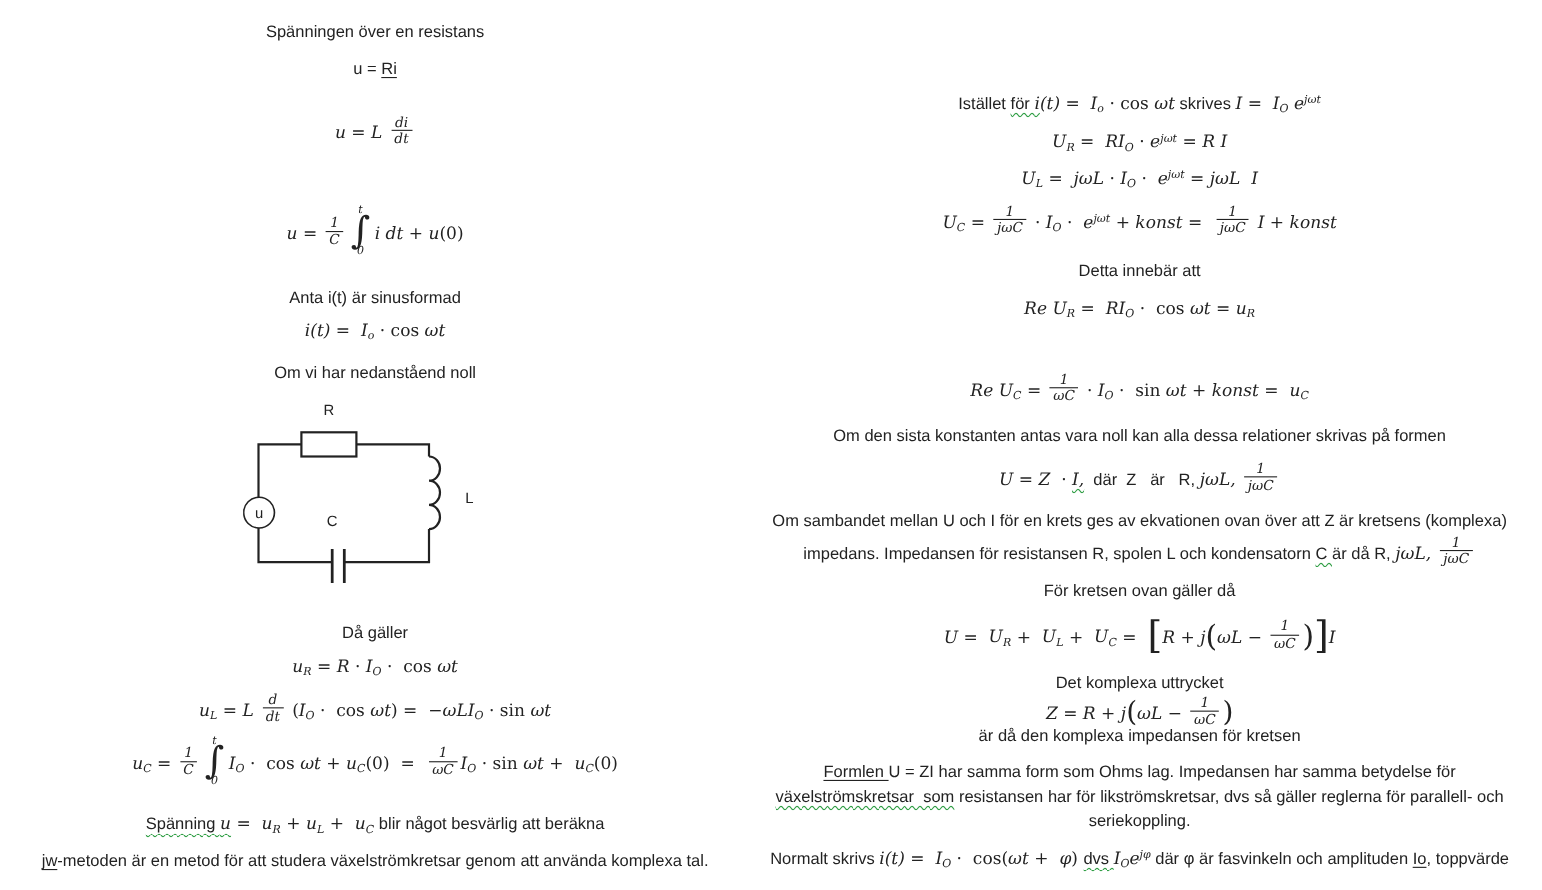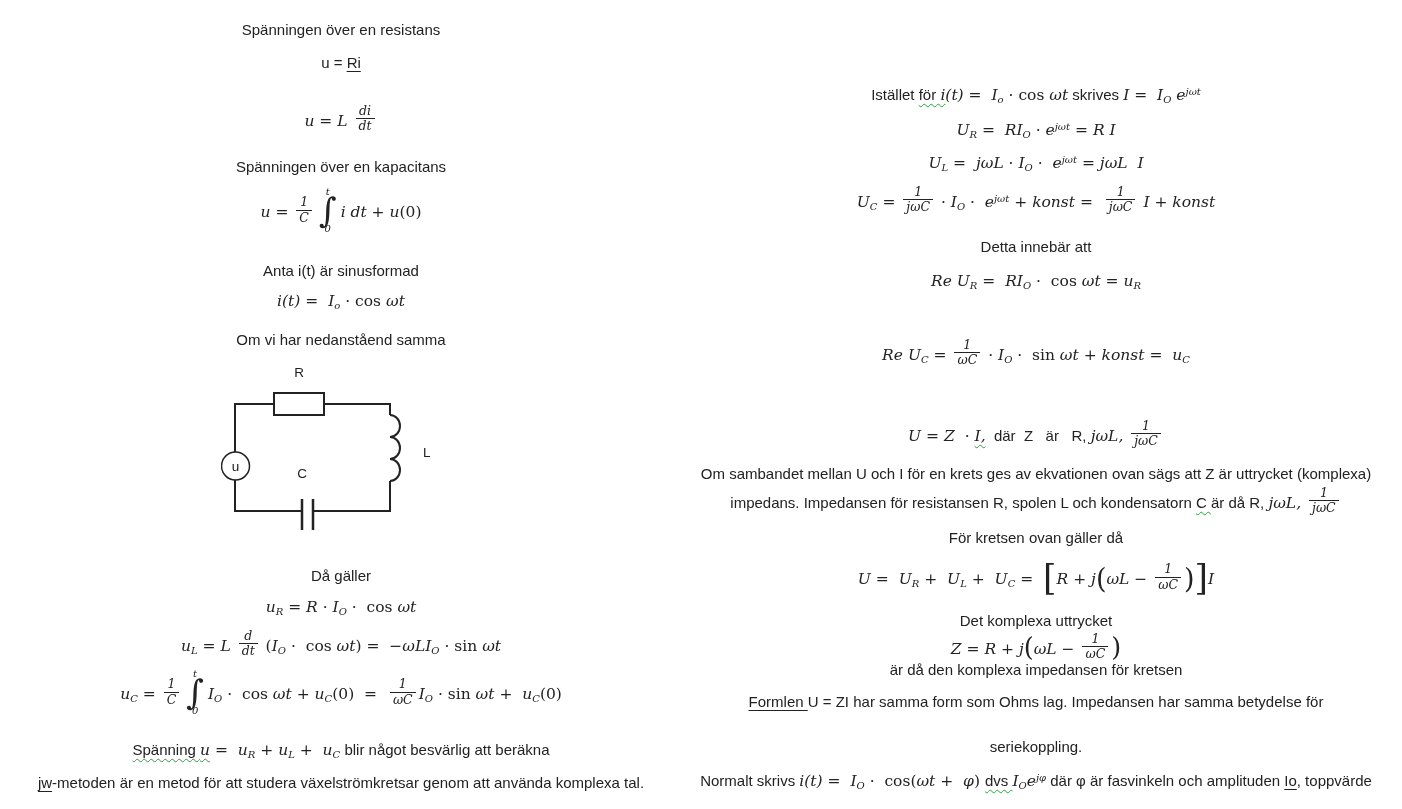--- a/index.html
+++ b/index.html
@@ -37,25 +37,24 @@
 </style>
 </head>
 <body>
 
 <div class="page">
 
   <div class="col colL">
     <div class="ln" style="top:20px"><span class="tx">Spänningen över en resistans</span></div>
     <div class="ln" style="top:53px"><span class="tx">u = </span><span class="tx sq-red">Ri</span></div>
     <div class="ln" style="top:107px"><span class="mi">u</span><span class="mm"> = </span><span class="mi">L </span><span class="frac"><span class="num">di</span><span class="den">dt</span></span></div>
-    <div class="ln" style="top:157px"><span class="tx">Spänningen över en kapacitans</span></div>
     <div class="ln" style="top:190px"><span class="mi">u</span><span class="mm"> = </span><span class="frac"><span class="num">1</span><span class="den">C</span></span><span class="mint"><span class="ilim">t</span><span class="isym">∫</span><span class="ilim">0</span></span><span class="mi">i dt</span><span class="mm"> + </span><span class="mi">u</span><span class="mm">(0)</span></div>
     <div class="ln" style="top:261px"><span class="tx">Anta i(t) är sinusformad</span></div>
     <div class="ln" style="top:291px"><span class="mi">i(t)</span><span class="mm"> =  </span><span><span class="mi">I</span><sub class="ms">o</sub></span><span class="mm"> · cos </span><span class="mi">ωt</span></div>
-    <div class="ln" style="top:330px"><span class="tx">Om vi har nedanståend samma</span></div>
+    <div class="ln" style="top:330px"><span class="tx">Om vi har nedanståend noll</span></div>
     <div class="ln" style="top:566px"><span class="tx">Då gäller</span></div>
     <div class="ln" style="top:597px"><span><span class="mi">u</span><sub class="ms">R</sub></span><span class="mm"> = </span><span class="mi">R</span><span class="mm"> · </span><span><span class="mi">I</span><sub class="ms">O</sub></span><span class="mm"> ·  cos </span><span class="mi">ωt</span></div>
     <div class="ln" style="top:632px"><span><span class="mi">u</span><sub class="ms">L</sub></span><span class="mm"> = </span><span class="mi">L </span><span class="frac"><span class="num">d</span><span class="den">dt</span></span><span class="mm"> (</span><span><span class="mi">I</span><sub class="ms">O</sub></span><span class="mm"> ·  cos </span><span class="mi">ωt</span><span class="mm">) =  −</span><span class="mi">ωL</span><span><span class="mi">I</span><sub class="ms">O</sub></span><span class="mm"> · sin </span><span class="mi">ωt</span></div>
     <div class="ln" style="top:672px"><span><span class="mi">u</span><sub class="ms">C</sub></span><span class="mm"> = </span><span class="frac"><span class="num">1</span><span class="den">C</span></span><span class="mint"><span class="ilim">t</span><span class="isym">∫</span><span class="ilim">0</span></span><span><span class="mi">I</span><sub class="ms">O</sub></span><span class="mm"> ·  cos </span><span class="mi">ωt</span><span class="mm"> + </span><span><span class="mi">u</span><sub class="ms">C</sub></span><span class="mm">(0)  =  </span><span class="frac"><span class="num">1</span><span class="den">ωC</span></span><span><span class="mi">I</span><sub class="ms">O</sub></span><span class="mm"> · sin </span><span class="mi">ωt</span><span class="mm"> +  </span><span><span class="mi">u</span><sub class="ms">C</sub></span><span class="mm">(0)</span></div>
     <div class="ln" style="top:740px"><span class="tx sq-green">Spänning </span><span class="mi sq-green">u</span><span class="mm"> =  </span><span><span class="mi">u</span><sub class="ms">R</sub></span><span class="mm"> + </span><span><span class="mi">u</span><sub class="ms">L</sub></span><span class="mm"> +  </span><span><span class="mi">u</span><sub class="ms">C</sub></span><span class="tx"> blir något besvärlig att beräkna</span></div>
     <div class="ln" style="top:773px"><span class="tx sq-red">jw</span><span class="tx">-metoden är en metod för att studera växelströmkretsar genom att använda komplexa tal.</span></div>
   </div>
 
   <div class="circuit">
     <svg width="216" height="176" viewBox="0 0 216 176">
@@ -72,26 +71,28 @@
   </div>
 
   <div class="col colR">
     <div class="ln" style="top:82px"><span class="tx">Istället </span><span class="tx sq-green">för </span><span class="mi sq-green">i</span><span class="mi">(t)</span><span class="mm"> =  </span><span><span class="mi">I</span><sub class="ms">o</sub></span><span class="mm"> · cos </span><span class="mi">ωt</span><span class="tx"> skrives </span><span class="mi">I</span><span class="mm"> =  </span><span><span class="mi">I</span><sub class="ms">O</sub></span><span class="mm"> </span><span><span class="mi">e</span><sup class="ms">jωt</sup></span></div>
     <div class="ln" style="top:117px"><span><span class="mi">U</span><sub class="ms">R</sub></span><span class="mm"> =  </span><span class="mi">R</span><span><span class="mi">I</span><sub class="ms">O</sub></span><span class="mm"> · </span><span><span class="mi">e</span><sup class="ms">jωt</sup></span><span class="mm"> = </span><span class="mi">R I</span></div>
     <div class="ln" style="top:150px"><span><span class="mi">U</span><sub class="ms">L</sub></span><span class="mm"> =  </span><span class="mi">jωL</span><span class="mm"> · </span><span><span class="mi">I</span><sub class="ms">O</sub></span><span class="mm"> ·  </span><span><span class="mi">e</span><sup class="ms">jωt</sup></span><span class="mm"> = </span><span class="mi">jωL  I</span></div>
     <div class="ln" style="top:188px"><span><span class="mi">U</span><sub class="ms">C</sub></span><span class="mm"> = </span><span class="frac"><span class="num">1</span><span class="den">jωC</span></span><span class="mm"> · </span><span><span class="mi">I</span><sub class="ms">O</sub></span><span class="mm"> ·  </span><span><span class="mi">e</span><sup class="ms">jωt</sup></span><span class="mm"> + </span><span class="mi">konst</span><span class="mm"> =  </span><span class="frac"><span class="num">1</span><span class="den">jωC</span></span><span class="mm"> </span><span class="mi">I</span><span class="mm"> + </span><span class="mi">konst</span></div>
     <div class="ln" style="top:237px"><span class="tx">Detta innebär att</span></div>
     <div class="ln" style="top:271px"><span class="mi">Re </span><span><span class="mi">U</span><sub class="ms">R</sub></span><span class="mm"> =  </span><span class="mi">R</span><span><span class="mi">I</span><sub class="ms">O</sub></span><span class="mm"> ·  cos </span><span class="mi">ωt</span><span class="mm"> = </span><span><span class="mi">u</span><sub class="ms">R</sub></span></div>
     <div class="ln" style="top:341px"><span class="mi">Re </span><span><span class="mi">U</span><sub class="ms">C</sub></span><span class="mm"> = </span><span class="frac"><span class="num">1</span><span class="den">ωC</span></span><span class="mm"> · </span><span><span class="mi">I</span><sub class="ms">O</sub></span><span class="mm"> ·  sin </span><span class="mi">ωt</span><span class="mm"> + </span><span class="mi">konst</span><span class="mm"> =  </span><span><span class="mi">u</span><sub class="ms">C</sub></span></div>
+    <div class="ln" style="top:387px"><span class="tx">Om den sista konstanten antas vara noll kan alla dessa relationer skrivas på formen</span></div>
     <div class="ln" style="top:422px"><span class="mi">U</span><span class="mm"> = </span><span class="mi">Z</span><span class="mm">  · </span><span class="mi sq-green">I,</span><span class="tx">  där  Z   är   R, </span><span class="mi">jωL</span><span class="mi">, </span><span class="frac"><span class="num">1</span><span class="den">jωC</span></span></div>
-    <div class="ln" style="top:464px"><span class="tx">Om sambandet mellan U och I för en krets ges av ekvationen ovan sägs att Z är uttrycket (komplexa)</span></div>
+    <div class="ln" style="top:464px"><span class="tx">Om sambandet mellan U och I för en krets ges av ekvationen ovan över att Z är kretsens (komplexa)</span></div>
     <div class="ln" style="top:489px"><span class="tx">impedans. Impedansen för resistansen R, spolen L och kondensatorn </span><span class="tx sq-green">C </span><span class="tx">är då R, </span><span class="mi">jωL</span><span class="mi">, </span><span class="frac"><span class="num">1</span><span class="den">jωC</span></span></div>
     <div class="ln" style="top:528px"><span class="tx">För kretsen ovan gäller då</span></div>
     <div class="ln" style="top:563px"><span class="mi">U</span><span class="mm"> =  </span><span><span class="mi">U</span><sub class="ms">R</sub></span><span class="mm"> +  </span><span><span class="mi">U</span><sub class="ms">L</sub></span><span class="mm"> +  </span><span><span class="mi">U</span><sub class="ms">C</sub></span><span class="mm"> =  </span><span class="mbig" style="font-size: 2.3em;">[</span><span class="mi">R</span><span class="mm"> + </span><span class="mi">j</span><span class="mbig" style="font-size: 1.8em;">(</span><span class="mi">ωL</span><span class="mm"> − </span><span class="frac"><span class="num">1</span><span class="den">ωC</span></span><span class="mbig" style="font-size: 1.8em;">)</span><span class="mbig" style="font-size: 2.3em;">]</span><span class="mi">I</span></div>
     <div class="ln" style="top:611px"><span class="tx">Det komplexa uttrycket</span></div>
     <div class="ln" style="top:635px"><span class="mi">Z</span><span class="mm"> = </span><span class="mi">R</span><span class="mm"> + </span><span class="mi">j</span><span class="mbig" style="font-size: 1.7em;">(</span><span class="mi">ωL</span><span class="mm"> − </span><span class="frac"><span class="num">1</span><span class="den">ωC</span></span><span class="mbig" style="font-size: 1.7em;">)</span></div>
     <div class="ln" style="top:660px"><span class="tx">är då den komplexa impedansen för kretsen</span></div>
     <div class="ln" style="top:692px"><span class="tx sq-red">Formlen </span><span class="tx">U = ZI har samma form som Ohms lag. Impedansen har samma betydelse för</span></div>
+    <div class="ln" style="top:715px"><span class="tx sq-green">växelströmskretsar  som</span><span class="tx"> resistansen har för likströmskretsar, dvs så gäller reglerna för parallell- och</span></div>
     <div class="ln" style="top:737px"><span class="tx">seriekoppling.</span></div>
     <div class="ln" style="top:768px"><span class="tx">Normalt skrivs </span><span class="mi">i(t)</span><span class="mm"> =  </span><span><span class="mi">I</span><sub class="ms">O</sub></span><span class="mm"> ·  cos(</span><span class="mi">ωt</span><span class="mm"> +  </span><span class="mi">φ</span><span class="mm">) </span><span class="tx sq-green">dvs </span><span><span class="mi">I</span><sub class="ms">O</sub></span><span><span class="mi">e</span><sup class="ms">jφ</sup></span><span class="tx"> där φ är fasvinkeln och amplituden </span><span class="tx sq-red">Io</span><span class="tx">, toppvärde</span></div>
   </div>
 
 </div>
 
 </body></html>

